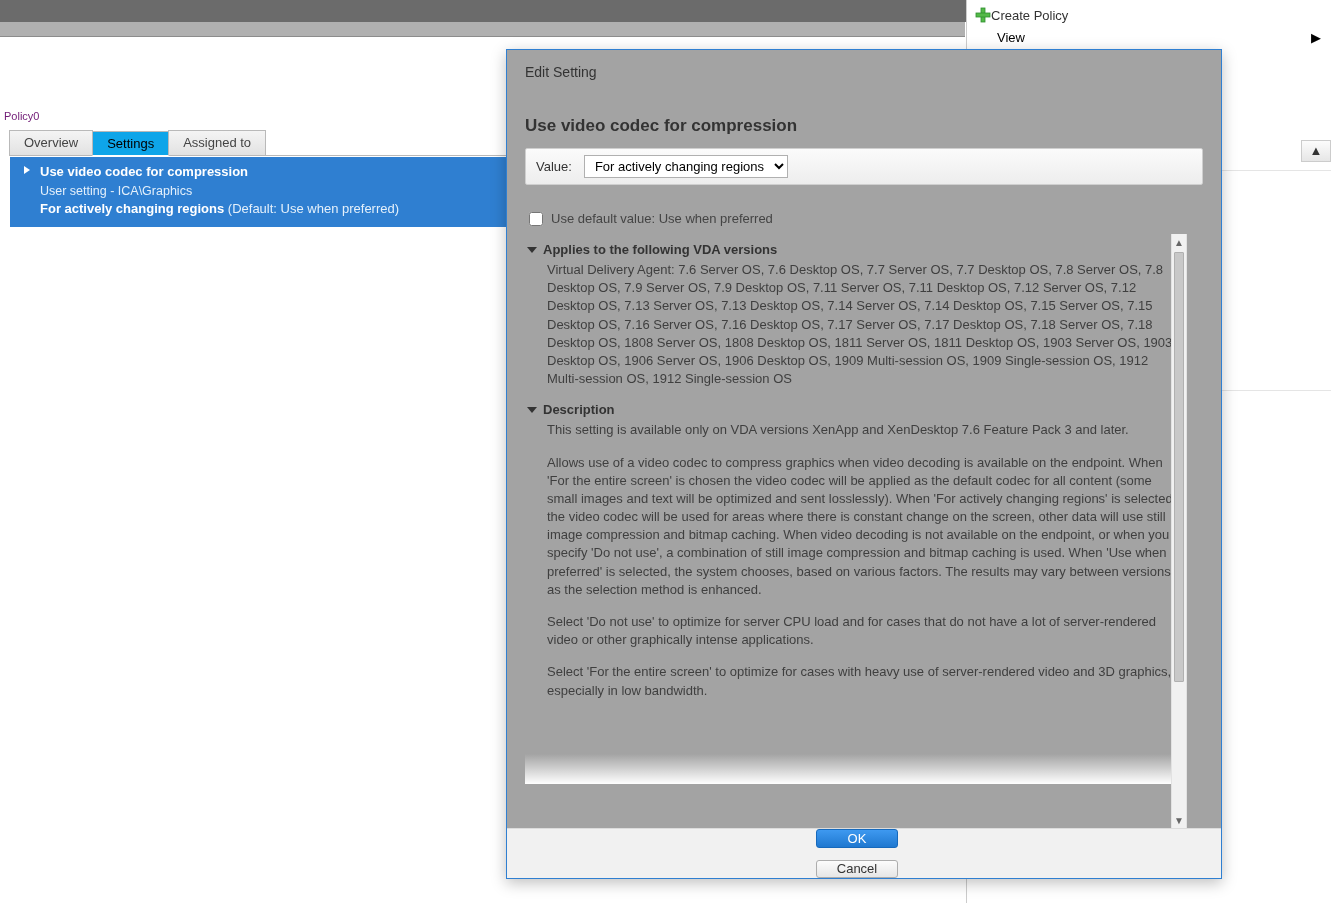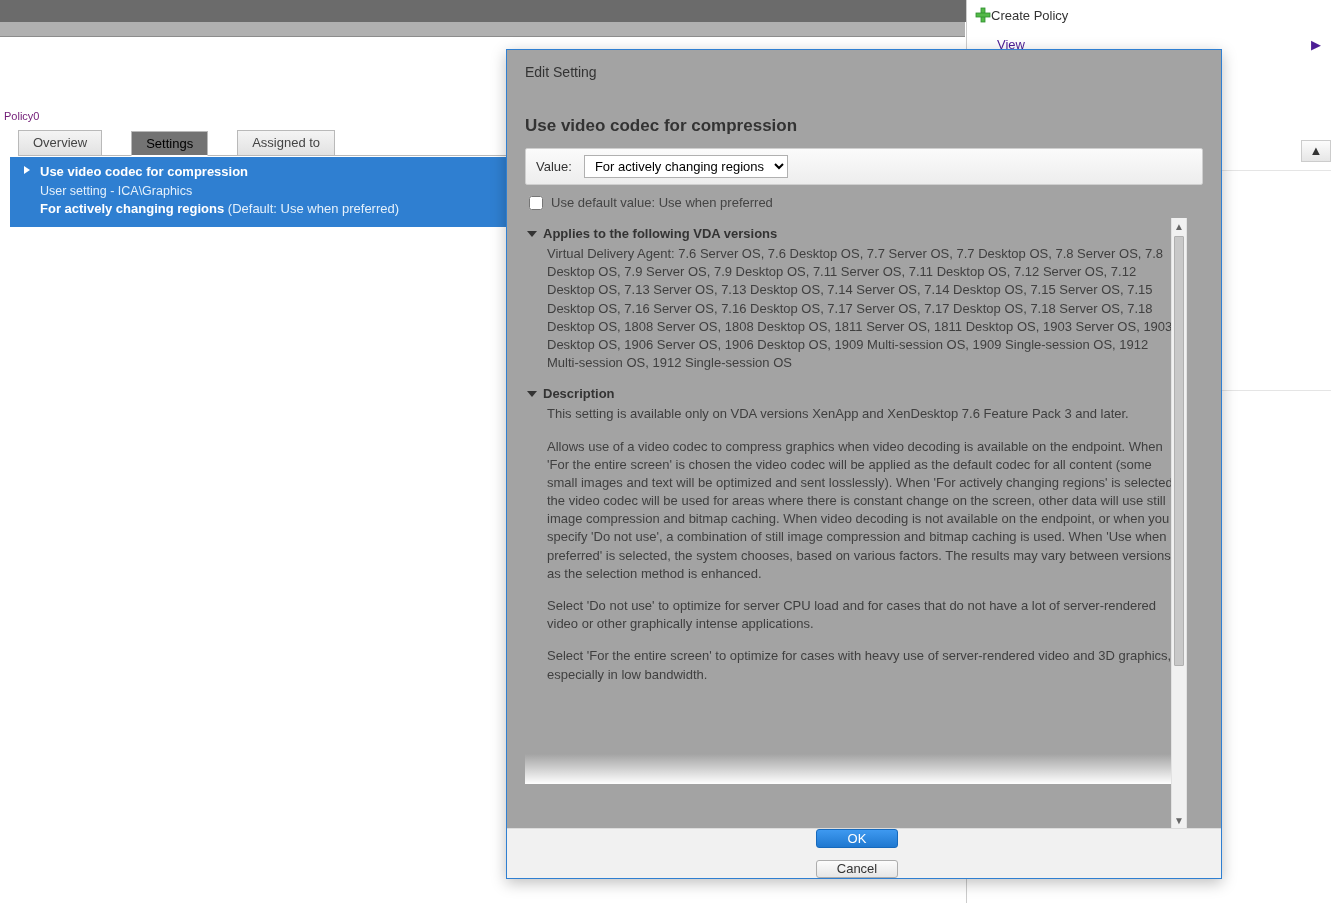--- a/index.html
+++ b/index.html
@@ -50,25 +50,25 @@
   }
   .right-panel .plus-icon {
     width: 16px; height: 16px;
     display: inline-flex;
     align-items: center;
     justify-content: center;
   }
   .right-panel .view-row {
     height: 22px;
     display: flex;
-    align-items: flex-end;
+    align-items: flex-start;
     justify-content: space-between;
     padding-left: 30px;
     padding-right: 10px;
-    color: #4c1d95;
+    color: #000000;
     cursor: pointer;
     overflow: hidden;
   }
   .right-panel .uparrow-row {
     position: absolute;
     top: 140px;
     right: 0;
     width: 30px;
     height: 22px;
     background: linear-gradient(#fcfcfc,#e6e6e6);
@@ -97,36 +97,35 @@
     left: 0;
     width: 965px;
   }
   .policy-name {
     font-size: 11px;
     padding: 10px 14px 8px 4px;
     color: #701a75;
   }
   .tabs {
     display: flex;
-    margin-left: 18px;
+    margin-left: 9px;
     border-bottom: 1px solid #b9b9b9;
     width: 945px;
-    gap: 30px;
   }
   .tab {
     padding: 4px 14px;
     background: linear-gradient(#f4f4f4,#e2e2e2);
     border: 1px solid #b9b9b9;
     border-bottom: none;
     margin-right: -1px;
     cursor: pointer;
     color: #444;
   }
   .tab.active {
-    background: #737373;
+    background: #0ea5e9;
     border-bottom: 1px solid #fff;
     position: relative;
     top: 1px;
     font-weight: 400;
     color: #000;
   }
   .setting-row {
     margin-left: 10px;
     width: 945px;
     background: #2f7fd1;
@@ -197,20 +196,21 @@
     padding: 2px 6px;
     border: 1px solid #b0b0b0;
     background: #fff;
   }
   .default-row {
     display: flex;
     align-items: center;
     gap: 8px;
     padding: 10px 4px 8px 4px;
     color: #444;
+    margin-top: 16px;
   }
   .default-row input[type="checkbox"] { width: 14px; height: 14px; }
 
   .scroll-sections {
     position: relative;
     flex: 1;
     border-right: 16px solid transparent;
     overflow: hidden;
   }
   .fake-scroll {

